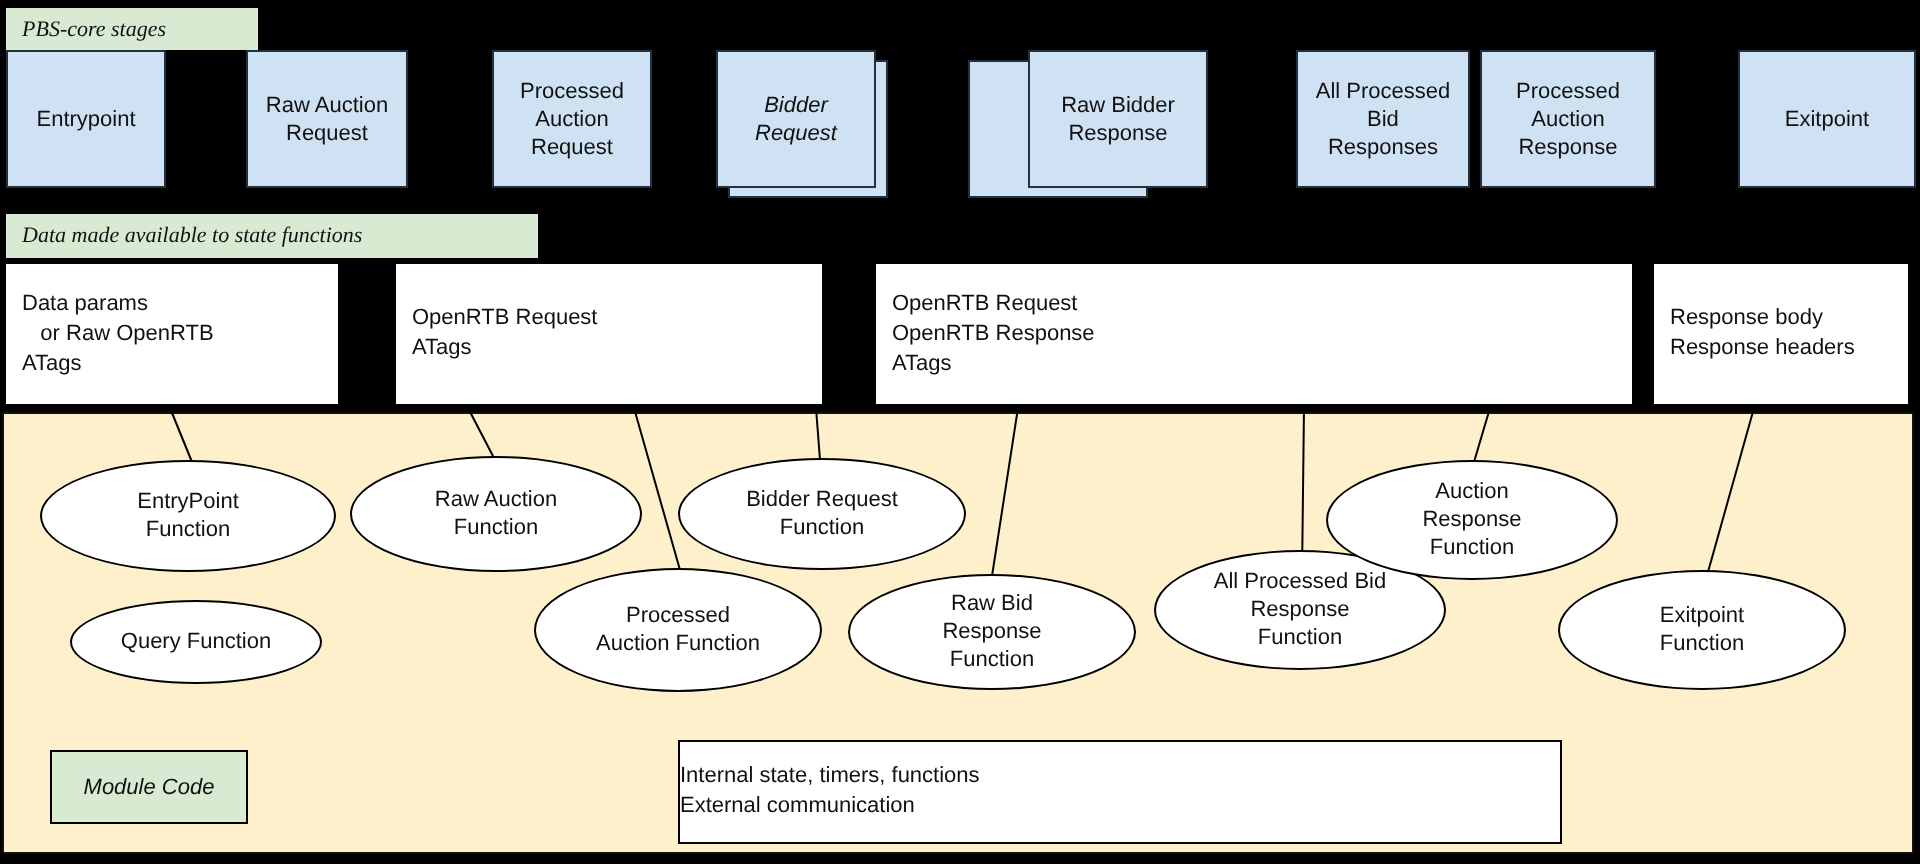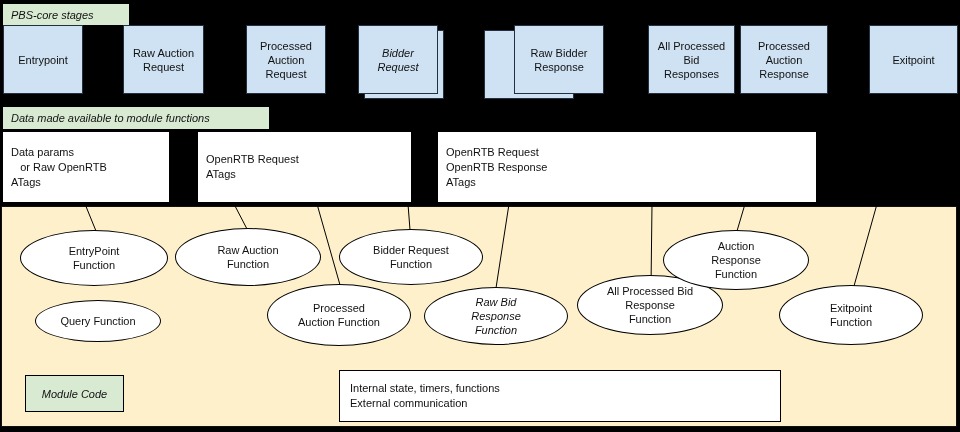--- a/index.html
+++ b/index.html
@@ -4,21 +4,21 @@
 <style>
   :root{
     --bg:#000000; --stage-fill:#cfe2f3; --stage-border:#22303f;
     --label-fill:#d9ead3; --module-fill:#fdf0cb; --white:#ffffff; --line:#000000;
   }
   html,body{margin:0;padding:0;background:#000;}
   #canvas{position:relative;width:960px;height:432px;background:var(--bg);overflow:hidden;z-index:0;
           font-family:"Liberation Sans","DejaVu Sans",sans-serif;font-size:11px;color:#111;}
   
   .glabel{position:absolute;background:var(--label-fill);border:1px solid #000;font-style:italic;
-          display:flex;align-items:center;padding-left:8px;box-sizing:border-box;}
+          display:flex;align-items:center;padding-left:8px;box-sizing:border-box;font-family:Liberation Serif, serif;}
   .gl0{left:2px;top:3px;width:128px;height:23px;}
   .gl1{left:2px;top:106px;width:268px;height:24px;}
   
   .stage{position:absolute;top:25px;height:69px;background:var(--stage-fill);border:1px solid var(--stage-border);
          display:flex;align-items:center;justify-content:center;text-align:center;
          white-space:pre-line;line-height:14px;box-sizing:border-box;}
   .backbox{position:absolute;background:var(--stage-fill);border:1px solid var(--stage-border);box-sizing:border-box;}
   .st0{left:3px;width:80px;}
   .st1{left:123px;width:81px;}
   .st2{left:246px;width:80px;}
@@ -42,41 +42,41 @@
                background:var(--module-fill);border:1px solid #111;box-sizing:border-box;}
   
   .fn{position:absolute;background:var(--white);border:1.4px solid #000;border-radius:50%;
       display:flex;align-items:center;justify-content:center;text-align:center;
       white-space:pre-line;line-height:14px;box-sizing:border-box;}
   .f0{left:20px;top:230px;width:148px;height:56px;}
   .f1{left:35px;top:300px;width:126px;height:42px;}
   .f2{left:175px;top:228px;width:146px;height:58px;}
   .f3{left:267px;top:284px;width:144px;height:62px;}
   .f4{left:339px;top:229px;width:144px;height:56px;}
-  .f5{left:424px;top:287px;width:144px;height:58px;font-style:italic;}
+  .f5{left:424px;top:287px;width:144px;height:58px;}
   .f6{left:577px;top:275px;width:146px;height:60px;}
   .f7{left:663px;top:230px;width:146px;height:60px;}
   .f8{left:779px;top:285px;width:144px;height:60px;}
   
   .mc{position:absolute;left:25px;top:375px;width:99px;height:37px;background:var(--label-fill);
       border:1px solid #000;font-style:italic;display:flex;align-items:center;justify-content:center;
       box-sizing:border-box;}
   .ib{position:absolute;left:339px;top:370px;width:442px;height:52px;background:var(--white);
       border:1px solid #000;display:flex;flex-direction:column;justify-content:center;
-      white-space:pre-wrap;line-height:15px;padding-left:10px;box-sizing:border-box;}
+      white-space:pre-wrap;line-height:15px;box-sizing:border-box;}
   
   .wires{position:absolute;left:0;top:0;width:960px;height:432px;pointer-events:none;}
 </style>
 </head>
 <body>
 
 <div id="canvas">
 
   <div class="glabel gl0">PBS-core stages</div>
-  <div class="glabel gl1">Data made available to module functions</div>
+  <div class="glabel gl1">Data made available to state functions</div>
 
   <div class="backbox bb3"></div>
   <div class="backbox bb4"></div>
 
   <div class="stage st0">Entrypoint</div>
   <div class="stage st1">Raw Auction
 Request</div>
   <div class="stage st2">Processed
 Auction
 Request</div>
@@ -93,20 +93,22 @@
   <div class="stage st7">Exitpoint</div>
 
   <div class="dbox d0">Data params
    or Raw OpenRTB
 ATags</div>
   <div class="dbox d1">OpenRTB Request
 ATags</div>
   <div class="dbox d2">OpenRTB Request
 OpenRTB Response
 ATags</div>
+  <div class="dbox d3">Response body
+Response headers</div>
 
   <div class="module-area"></div>
 
   <svg class="wires" viewBox="0 0 960 432">
     <line x1="85" y1="204" x2="96" y2="231" stroke="#000" stroke-width="1"></line>
     <line x1="234" y1="204" x2="247" y2="229" stroke="#000" stroke-width="1"></line>
     <line x1="317" y1="204" x2="340" y2="285" stroke="#000" stroke-width="1"></line>
     <line x1="408" y1="204" x2="410" y2="230" stroke="#000" stroke-width="1"></line>
     <line x1="509" y1="204" x2="496" y2="288" stroke="#000" stroke-width="1"></line>
     <line x1="652" y1="204" x2="651" y2="288" stroke="#000" stroke-width="1"></line>

